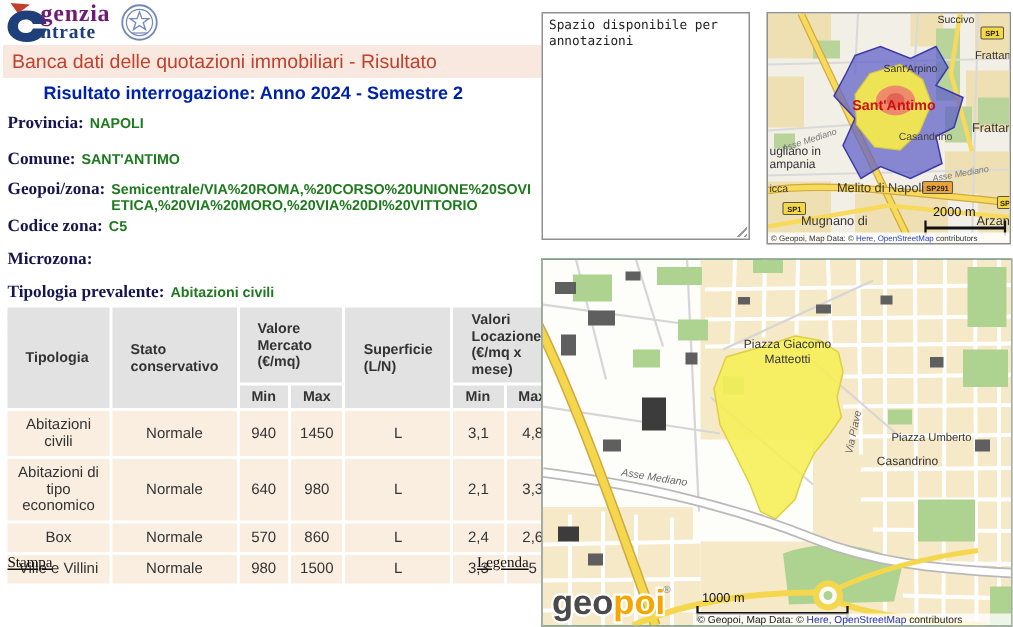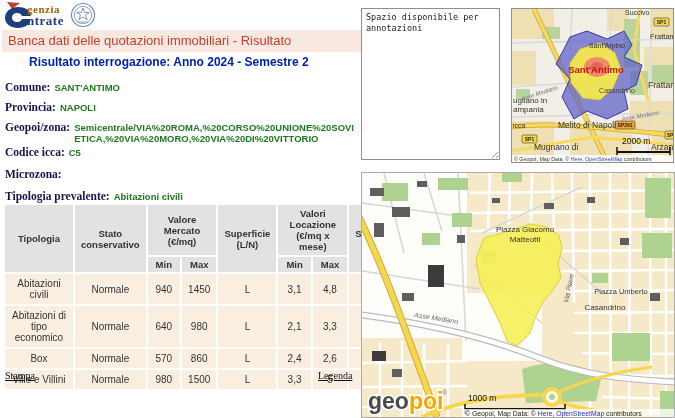--- a/index.html
+++ b/index.html
@@ -4,39 +4,39 @@
 <style>
   * { margin:0; padding:0; box-sizing:border-box; }
   html,body { width:675px; height:418px; background:#fff; overflow:hidden;
               font-family:"Liberation Sans", sans-serif; }
   body { position:relative; }
 
   
   .logo-wrap { position:absolute; left:4px; top:1px; height:28px; display:flex; align-items:center; }
   .logo-mark { width:30px; height:27px; }
   .logo-text { margin-left:-7px; line-height:11px; font-family:"Liberation Serif", serif; font-weight:bold; letter-spacing:.5px; }
-  .logo-text .l1 { color:#a16207; font-size:11px; display:block; }
+  .logo-text .l1 { color:#701a75; font-size:16px; display:block; }
   .logo-text .l2 { color:#1e3f7a; font-size:13px; display:block; }
   .emblem { width:26px; height:26px; margin-left:6px; }
 
   .banner { position:absolute; left:2px; top:30px; width:428px; height:22px;
             background:#f9e8e0; color:#c2402c; font-size:13px; line-height:22px; padding-left:6px; }
 
   
   .result { position:absolute; left:5px; top:55px; width:352px; }
   .r-title { font-size:12px; font-weight:bold; color:#0022aa; margin-bottom:7px;padding-left:24px; }
   .field { display:flex; margin-bottom:8px; align-items:baseline; }
   .f-label { font-family:"Liberation Serif", serif; font-weight:bold; font-size:11.5px;
              color:#151550; white-space:nowrap; margin-right:4px; }
   .f-value { color:#1d7a1d; font-weight:bold; font-size:9.5px; word-break:break-all; line-height:11px; }
 
   
   .qtable { position:absolute; left:3px; top:203px; border-collapse:separate; border-spacing:2px; }
   .qtable th { background:#e2e2e2; color:#333; font-size:9.5px; font-weight:bold;
-               padding:3px 6px; text-align:center; vertical-align:middle; }
+               padding:3px 12px; text-align:left; vertical-align:middle; }
   .qtable th.sub { text-align:left; padding:2px 8px; }
   .qtable td { background:#faeee1; color:#333; font-size:10px; text-align:center;
                vertical-align:middle; padding:4px 2px; }
   .w-tip { width:68px; } .w-sta { width:62px; } .w-mm { width:27px; } .w-sup { width:50px; } .w-mm2 { width:30px; } .w-sup2 { width:50px; }
 
   .foot-link { position:absolute; top:370px; font-family:"Liberation Serif", serif;
                font-size:10px; color:#111; text-decoration:underline; cursor:pointer; }
   .stampa { left:5px; } .legenda { left:318px; }
 
   
@@ -74,34 +74,34 @@
   </svg>
 </div>
 
 <div class="banner">Banca dati delle quotazioni immobiliari - Risultato</div>
 
 <div class="result">
   <div class="r-title">
     <span>Risultato interrogazione:</span>
     <span>Anno 2024 - Semestre 2</span>
   </div>
+  <div class="field">
+    <span class="f-label">Provincia:</span>
+    <span class="f-value">NAPOLI</span>
+  </div>
   <div class="field" style="margin-top:12px">
     <span class="f-label">Comune:</span>
     <span class="f-value">SANT'ANTIMO</span>
   </div>
-  <div class="field">
-    <span class="f-label">Provincia:</span>
-    <span class="f-value">NAPOLI</span>
-  </div>
   <div class="field" style="margin-bottom:2px">
     <span class="f-label">Geopoi/zona:</span>
     <span class="f-value" style="width:298px">Semicentrale/VIA%20ROMA,%20CORSO%20UNIONE%20SOVIETICA,%20VIA%20MORO,%20VIA%20DI%20VITTORIO</span>
   </div>
   <div class="field">
-    <span class="f-label">Codice icca:</span>
+    <span class="f-label">Codice zona:</span>
     <span class="f-value">C5</span>
   </div>
   <div class="field" style="margin-top:10px">
     <span class="f-label">Microzona:</span>
     <span class="f-value"></span>
   </div>
   <div class="field" style="margin-top:10px">
     <span class="f-label">Tipologia prevalente:</span>
     <span class="f-value">Abitazioni civili</span>
   </div>

